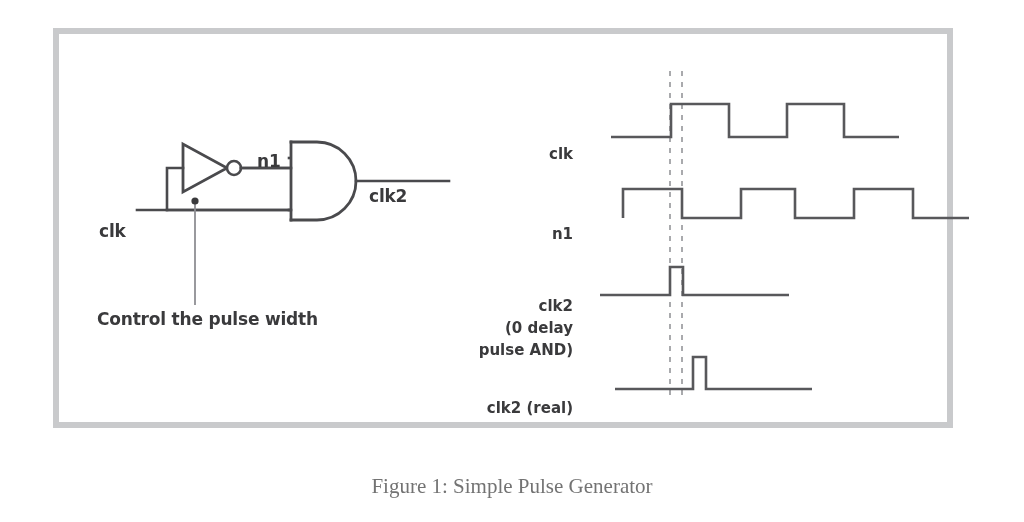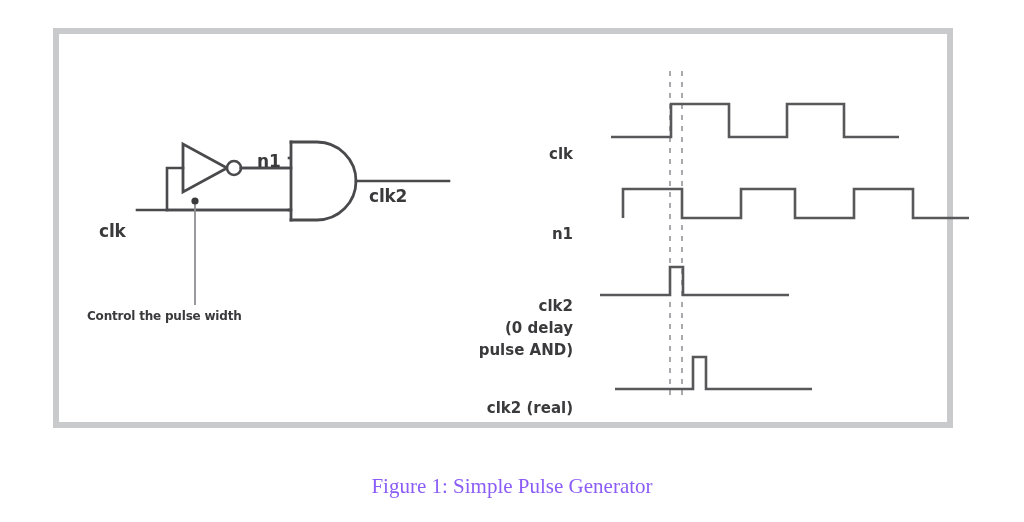--- a/index.html
+++ b/index.html
@@ -47,21 +47,21 @@
     color: #3a3a3c;
     font-weight: bold;
     font-family: "DejaVu Sans", sans-serif;
     white-space: nowrap;
     letter-spacing: -0.2px;
   }
 
   .lbl-clk-in   { left: 40px;  top: 187px; font-size: 17px; }
   .lbl-n1-gate  { left: 198px; top: 117px; font-size: 17px; }
   .lbl-clk2-out { left: 310px; top: 152px; font-size: 17px; }
-  .lbl-control  { left: 28px;  top: 275px; font-size: 12px; }
+  .lbl-control  { left: 38px;  top: 275px; font-size: 17px; }
 
   .wf-label {
     position: absolute;
     color: #3a3a3c;
     font-weight: bold;
     font-family: "DejaVu Sans", sans-serif;
     font-size: 15px;
     text-align: right;
     white-space: nowrap;
     line-height: 22px;
@@ -73,21 +73,21 @@
 
   
   .caption {
     position: absolute;
     left: 0;
     top: 474px;
     width: 1024px;
     text-align: center;
     font-family: "Liberation Serif", serif;
     font-size: 21px;
-    color: #8b5cf6;
+    color: #737373;
   }
 
   svg.layer {
     position: absolute;
     left: 0; top: 0;
     width: 900px;
     height: 400px;
     overflow: visible;
   }
 </style>

